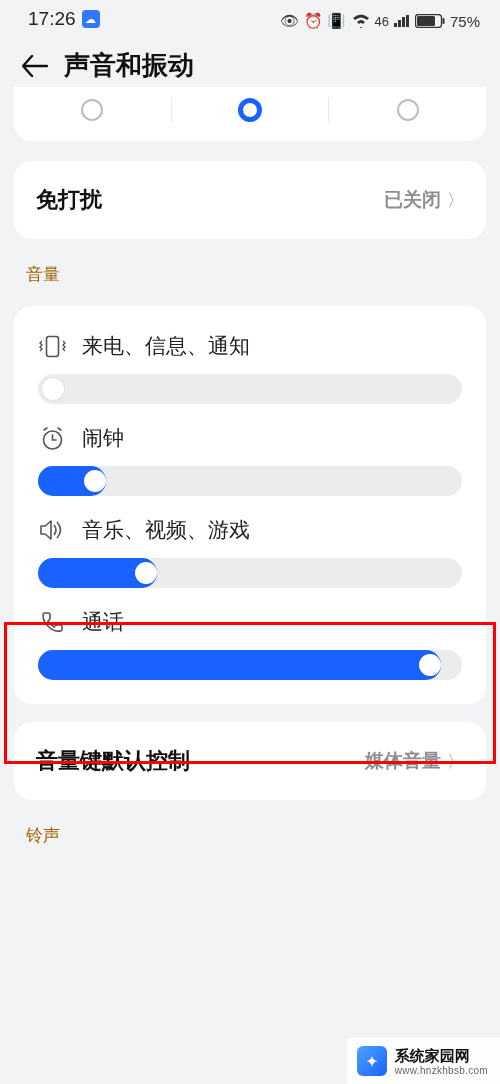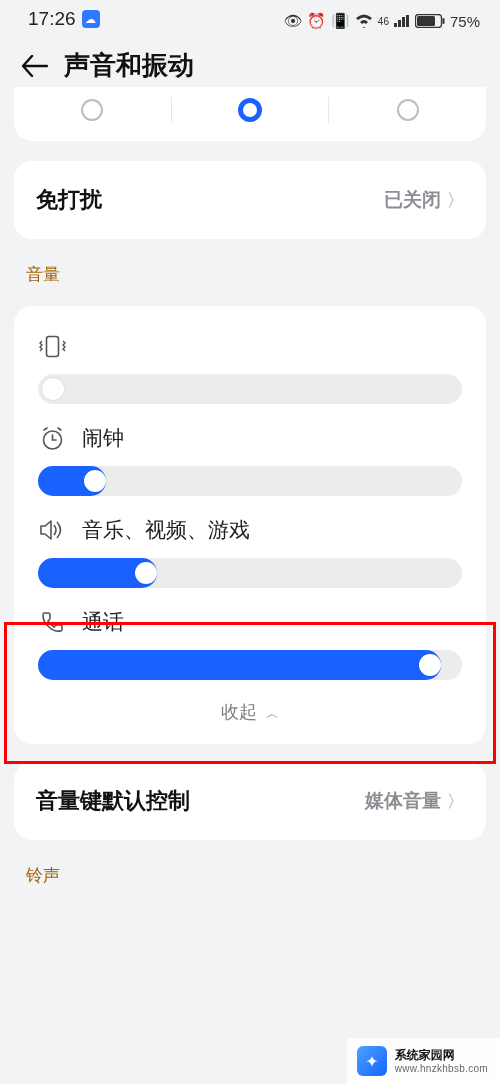--- a/index.html
+++ b/index.html
@@ -28,42 +28,42 @@
   .vol-head .icon { width:28px; height:28px; display:flex; align-items:center; justify-content:center; color:#555; font-size:22px;}
   .vol-head .name { font-size:21px; color:#222; }
   .slider { height:30px; background:#ececec; border-radius:25px; position:relative; }
   .slider-fill { height:100%; background:#1a62ff; border-radius:25px; position:absolute; left:0; top:0; }
   .slider-thumb { width:22px; height:22px; background:#fff; border-radius:50%; position:absolute; top:4px; box-shadow: 0 0 2px rgba(0,0,0,0.15);}
   .slider.min .slider-thumb { left:4px; }
   .collapse { text-align:center; color:#7b7f84; font-size:18px; padding: 14px 0 2px; }
   .highlight { border:3px solid #ff0000; position:absolute; left:-10px; right:-10px; height:142px; top:316px; pointer-events:none;}
   .watermark { position:absolute; right:0; bottom:0; background:rgba(255,255,255,0.92); display:flex; align-items:center; gap:8px; padding:8px 12px 8px 10px; border-radius:4px 0 0 0;}
   .watermark .logo { width:30px; height:30px; border-radius:6px; background:linear-gradient(135deg,#4aa3ff,#1a62ff); display:flex; align-items:center; justify-content:center; color:#fff; font-size:16px;}
-  .watermark .txt { font-size:12px; font-weight:700; color:#111; line-height:1.2;}
+  .watermark .txt { font-size:15px; font-weight:700; color:#111; line-height:1.2;}
   .watermark .url { font-size:10px; color:#666; letter-spacing:0.3px;}
   svg { display:block; }
 </style>
 </head>
 <body>
 
 <div class="statusbar">
   <div class="left">
     <span>17:26</span>
     <span class="weather-icon">☁</span>
   </div>
   <div class="right">
     <span>👁</span>
     <span>⏰</span>
     <span>📳</span>
     <span>
       <svg width="18" height="14" viewBox="0 0 18 14">
           <path d="M1 4 Q9 -3 17 4 L15 6 Q9 1 3 6 Z M5 8 Q9 4 13 8 L11 10 Q9 8 7 10 Z M9 13 a1.3 1.3 0 1 0 0.001 0" fill="#333"></path>
         </svg>
     </span>
-    <span style="font-size:10px;">46</span>
+    <span style="font-size:13px;">46</span>
     <span>
       <svg width="16" height="12" viewBox="0 0 16 12">
           <rect x="0" y="8" width="3" height="4" fill="#333"></rect>
           <rect x="4" y="5" width="3" height="7" fill="#333"></rect>
           <rect x="8" y="2" width="3" height="10" fill="#333"></rect>
           <rect x="12" y="0" width="3" height="12" fill="#333"></rect>
         </svg>
     </span>
     <span>
       <svg width="30" height="14" viewBox="0 0 30 14">
@@ -114,20 +114,21 @@
 <div class="vol-card">
 
   <div class="vol-item">
     <div class="vol-head">
       <span class="icon">
         <svg width="27" height="23" viewBox="0 0 27 23">
             <rect x="7.5" y="1.5" width="12" height="20" rx="2.5" fill="none" stroke="#555" stroke-width="1.6"></rect>
             <path d="M3 6 L1 8 L3 10 L1 12 L3 14 L1 16 M24 6 L26 8 L24 10 L26 12 L24 14 L26 16" stroke="#555" stroke-width="1.4" fill="none"></path>
           </svg>
       </span>
+      <span class="name">来电、信息、通知</span>
     </div>
     <div class="slider min">
       <div class="slider-thumb"></div>
     </div>
   </div>
 
   <div class="vol-item">
     <div class="vol-head">
       <span class="icon">
         <svg width="25" height="25" viewBox="0 0 25 25">
@@ -167,24 +168,20 @@
       </span>
       <span class="name">通话</span>
     </div>
     <div class="slider">
       <div class="slider-fill" style="width:95%"></div>
       <div class="slider-thumb" style="left:calc(95% - 22px)"></div>
     </div>
   </div>
 
 
-  <div class="collapse">
-    <span>收起</span>
-    <span style="font-size:13px; margin-left:4px;">︿</span>
-  </div>
 
   <div class="highlight"></div>
 </div>
 
 <div class="card">
   <div class="row">
     <span class="lbl">音量键默认控制</span>
     <span class="right">
       <span>媒体音量</span>
       <span class="chev">〉</span>

